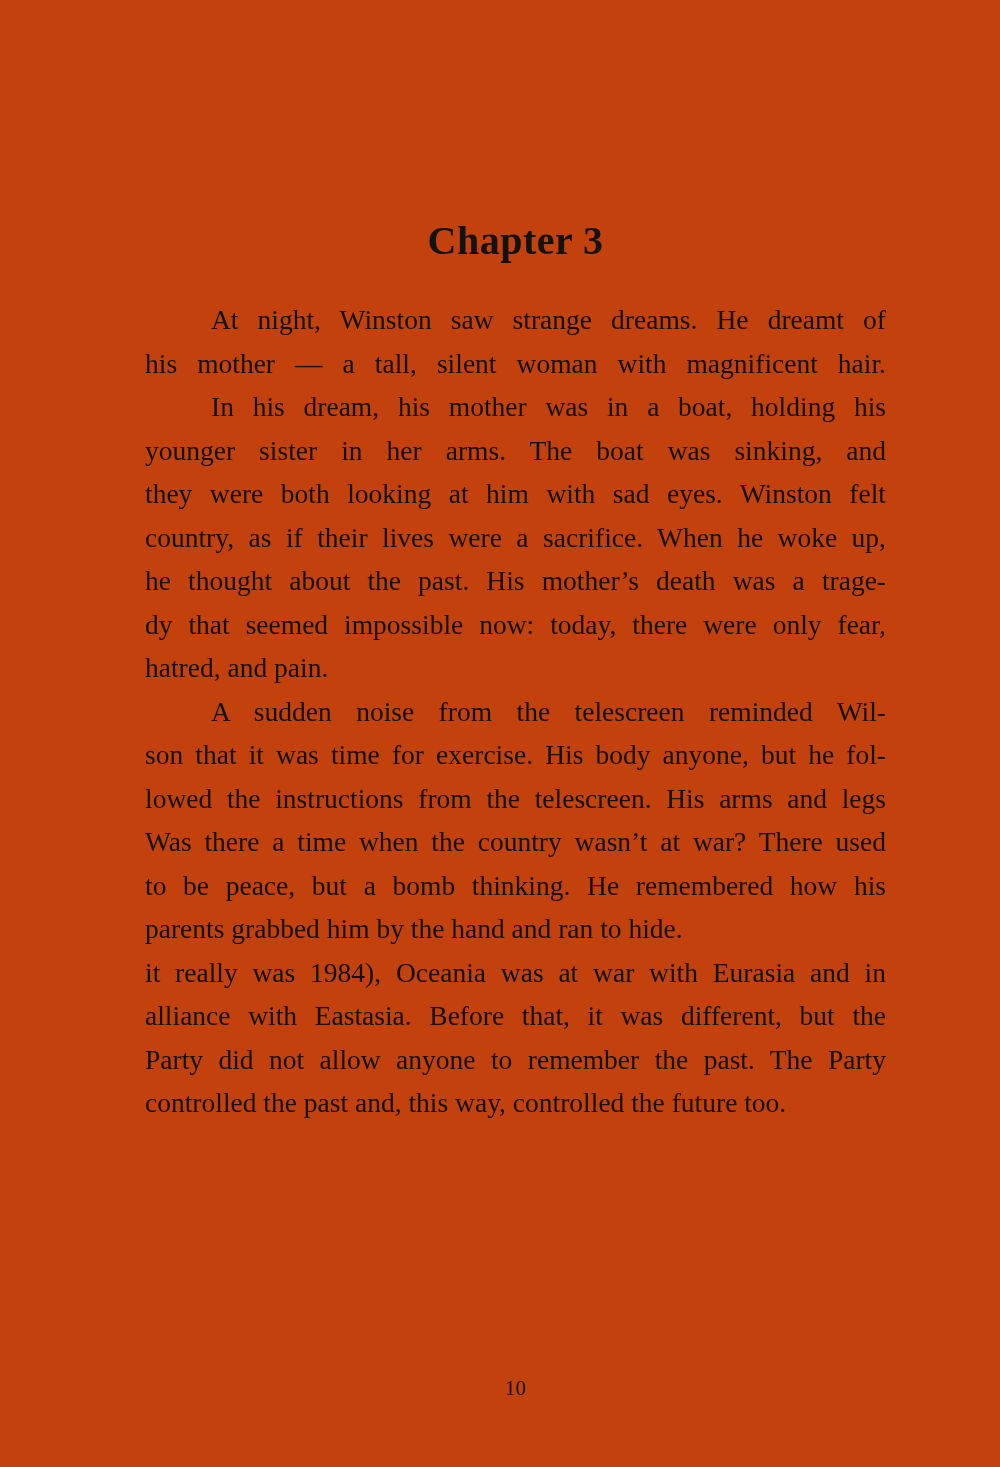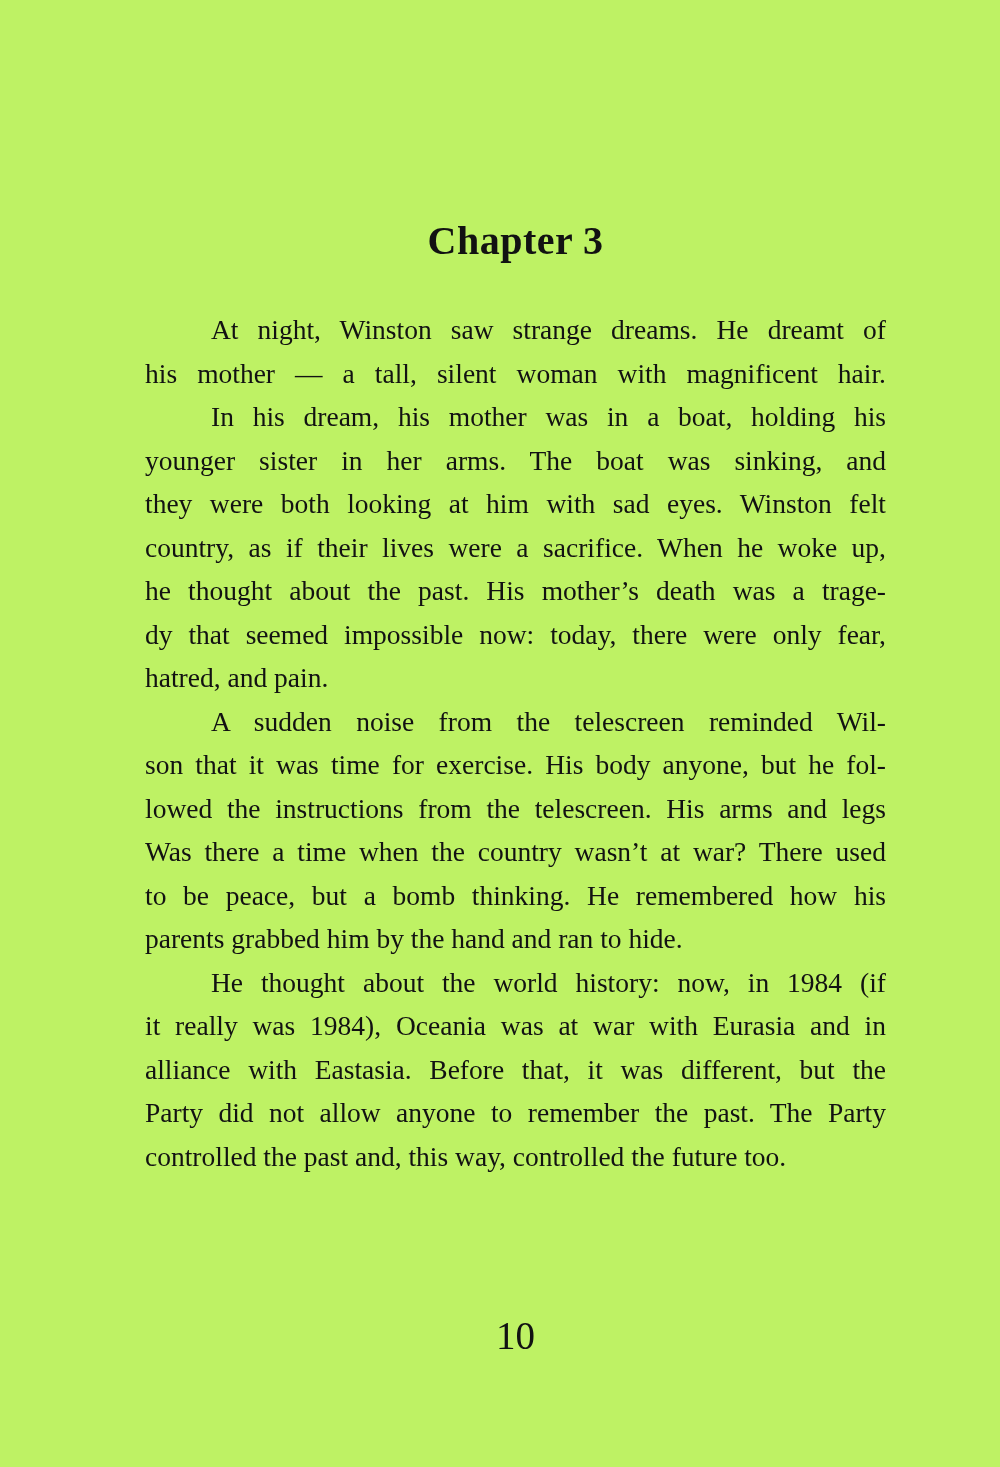--- a/index.html
+++ b/index.html
@@ -4,40 +4,40 @@
 <style>
   html, body {
     margin: 0;
     padding: 0;
     background: #ffffff;
   }
   .page {
     position: relative;
     width: 1000px;
     height: 1467px;
-    background: #bef264;
+    background: #c2410c;
     font-family: "Liberation Serif", "DejaVu Serif", serif;
     color: #121212;
     overflow: hidden;
   }
   .chapter-title {
     position: absolute;
     top: 221px;
     left: 145px;
     width: 741px;
     margin: 0;
     text-align: center;
     font-size: 40px;
     font-weight: 700;
     line-height: 1;
     letter-spacing: 0.5px;
   }
   .text-block {
     position: absolute;
-    top: 308px;
+    top: 298px;
     left: 145px;
     width: 741px;
   }
   .paragraph {
     margin: 0;
     padding: 0;
   }
   .line {
     font-size: 27.5px;
     line-height: 43.5px;
@@ -49,25 +49,25 @@
     text-align-last: left;
   }
   .line.first {
     text-indent: 66px;
   }
   .line b {
     font-weight: 400;
   }
   .page-number {
     position: absolute;
-    top: 1316px;
+    top: 1378px;
     left: 145px;
     width: 741px;
     text-align: center;
-    font-size: 39px;
+    font-size: 21px;
     line-height: 1;
   }
 </style>
 </head>
 <body>
 
 <div class="page">
   <h1 class="chapter-title">Chapter 3</h1>
 
   <div class="text-block">
@@ -86,21 +86,20 @@
       </div>
       <div class="paragraph">
         <div class="line first"><span>A </span><b>sudden</b><span> noise from the telescreen </span><b>reminded</b><span> Wil-</span></div>
         <div class="line"><span>son that it was time for exercise. His body </span><b>anyone</b><span>, but he fol-</span></div>
         <div class="line"><span>lowed the instructions from the telescreen. His arms and legs</span></div>
         <div class="line"><span>Was there a time when the country wasn’t at war? There used</span></div>
         <div class="line"><span>to be peace, but a bomb thinking. He remembered how his</span></div>
         <div class="line last"><span>parents </span><b>grabbed</b><span> him by the hand and ran to hide.</span></div>
       </div>
       <div class="paragraph">
-        <div class="line first"><span>He thought about the world history: now, in 1984 (if</span></div>
         <div class="line"><span>it really was 1984), Oceania was at war with Eurasia and in</span></div>
         <div class="line"><b>alliance</b><span> with Eastasia. Before that, it was different, but the</span></div>
         <div class="line"><span>Party did not allow anyone to remember the past. The Party</span></div>
         <div class="line last"><span>controlled the past and, this way, controlled the future too.</span></div>
       </div>
     </div>
 
   <div class="page-number">10</div>
 </div>
 

